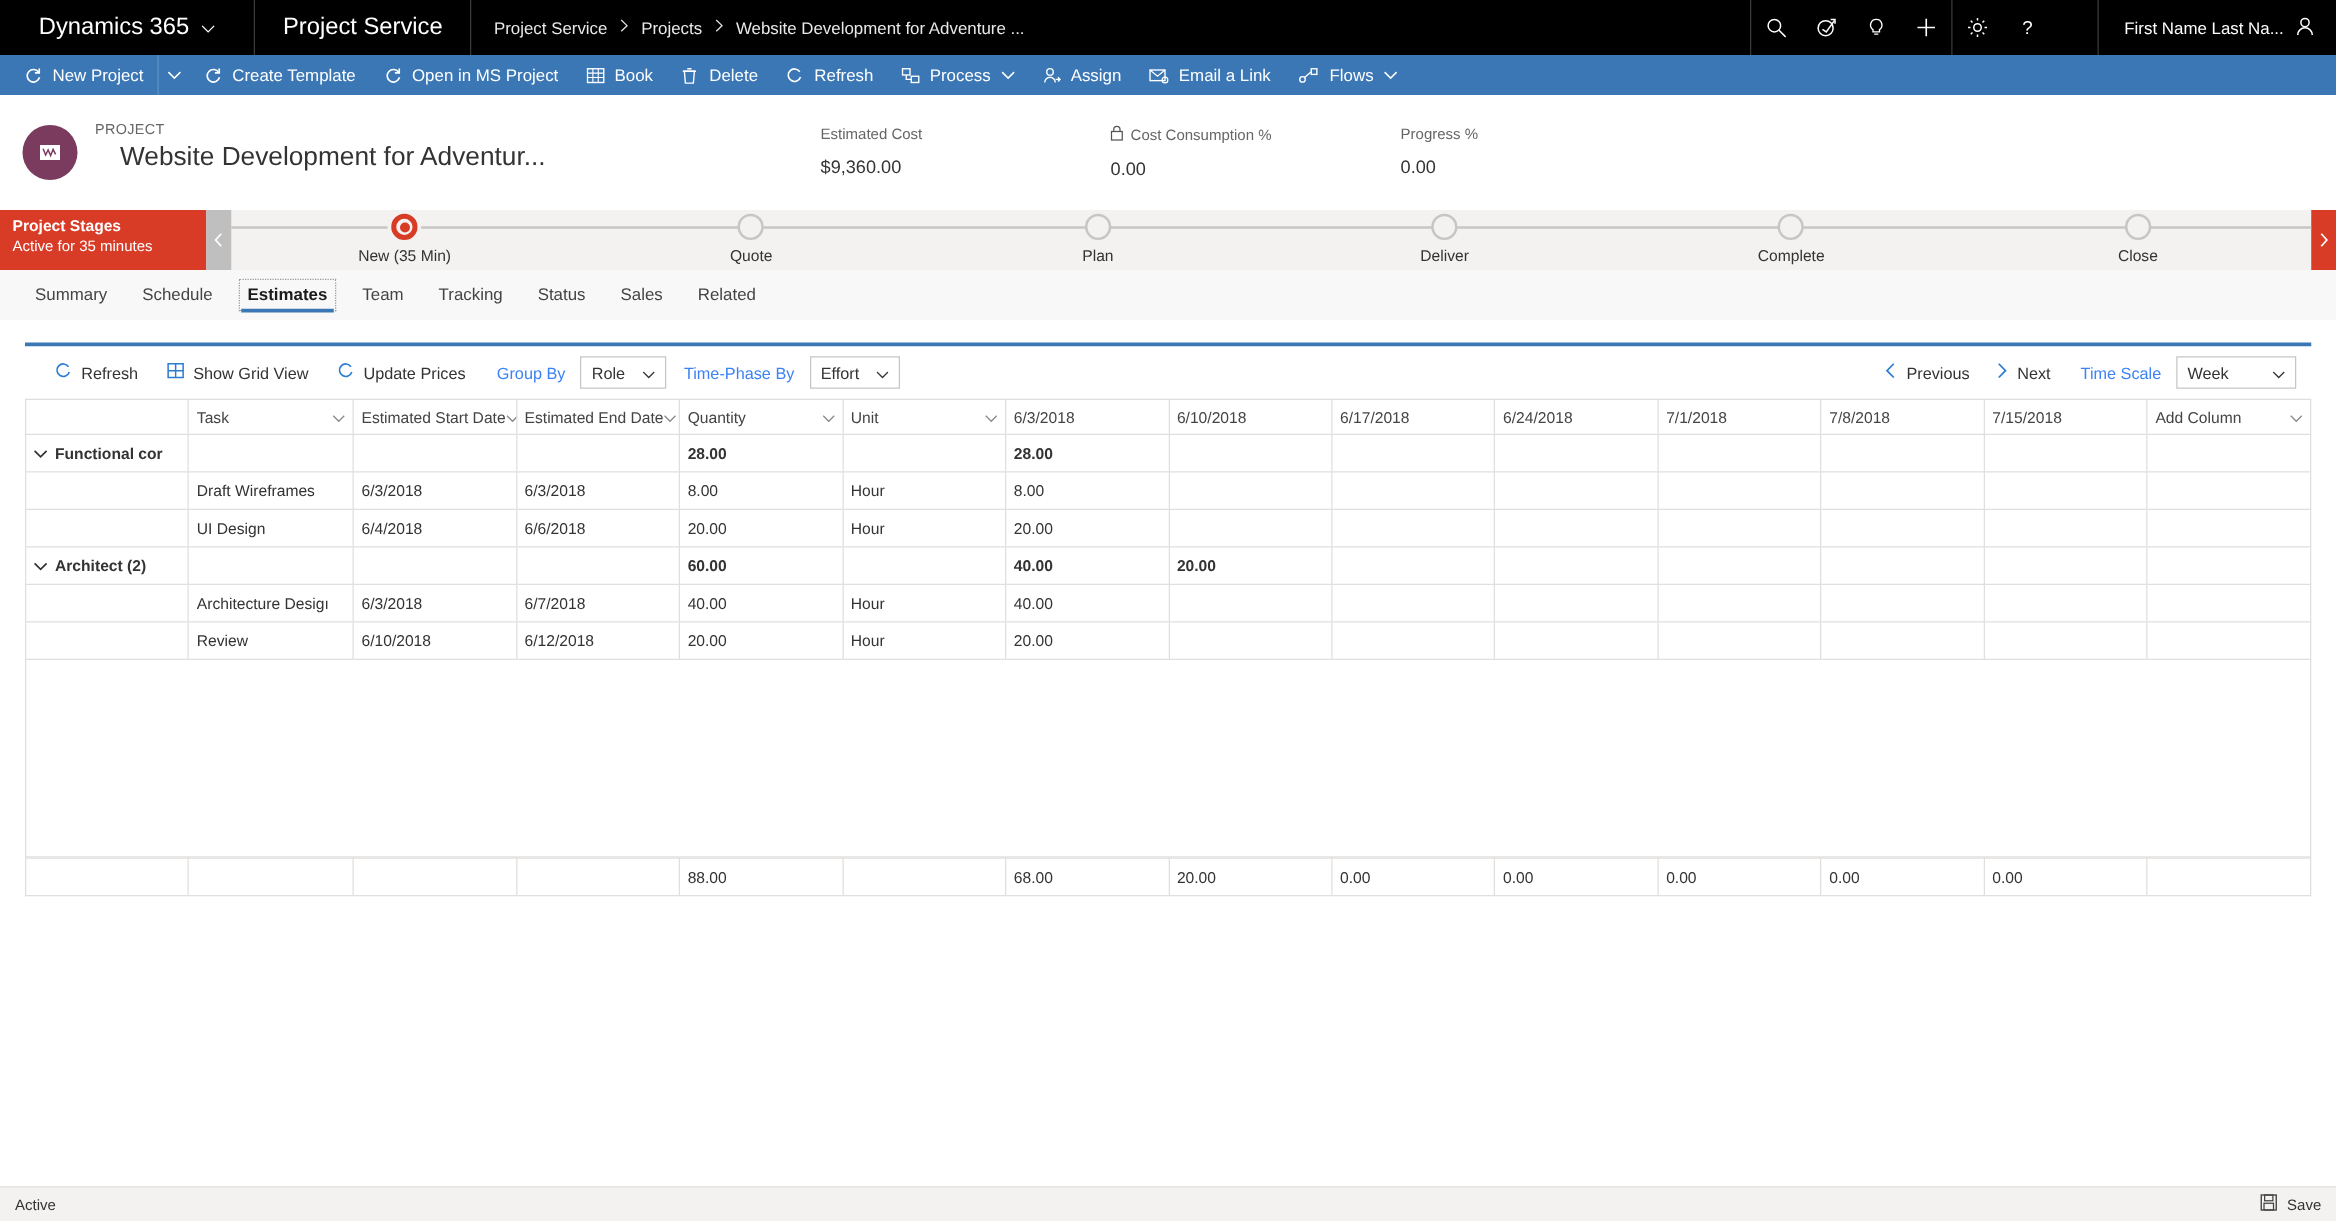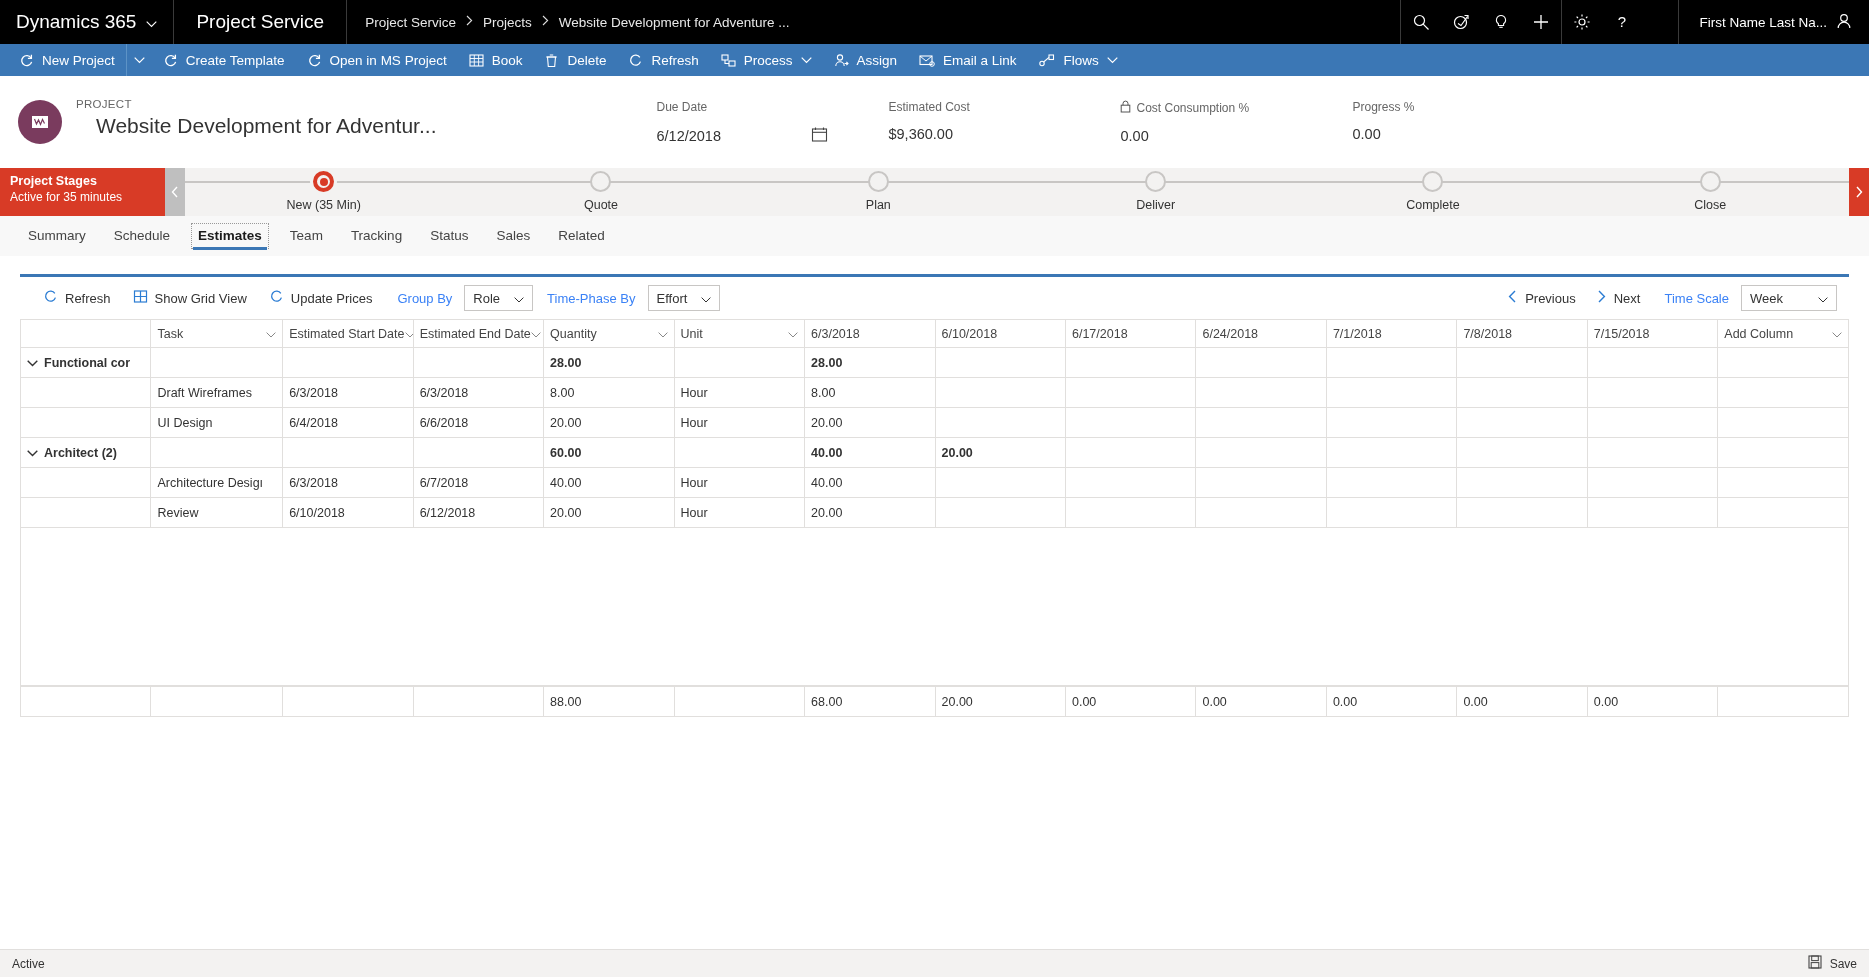--- a/index.html
+++ b/index.html
@@ -10,21 +10,21 @@
     overflow: hidden;
   }
 
   
   .topbar {
     height: 44px; background: #000000; color: #ffffff;
     display: flex; align-items: stretch;
   }
   .tb-brand {
     display: flex; align-items: center; gap: 10px;
-    padding: 0 16px; font-size: 19px; font-weight: 300;
+    padding: 0 31px; font-size: 19px; font-weight: 300;
     border-right: 1px solid #3a3a3a;
   }
   .tb-app {
     display: flex; align-items: center; padding: 0 22px;
     font-size: 19px; font-weight: 300;
     border-right: 1px solid #3a3a3a;
   }
   .tb-crumbs {
     display: flex; align-items: center; gap: 10px;
     padding: 0 18px; font-size: 13.5px; color: #e8e8e8;
@@ -409,33 +409,20 @@
         <rect x="3" y="5" width="16" height="12" fill="#fff"></rect>
         <path d="M5.5 8 L7.5 13 L9.5 9 L11.5 13.5 L13.5 8.5 L15.5 12.5" stroke="#7a3b5e" stroke-width="1.2" fill="none"></path>
       </svg>
   </div>
   <div class="rh-titleblock">
     <div class="rh-kicker">PROJECT</div>
     <div class="rh-title">Website Development for Adventur...</div>
   </div>
 
   <div class="rh-fields">
-    <div class="rh-field">
-      <div class="rh-flabel">Due Date</div>
-      <div class="rh-fvalue">
-        <span>6/12/2018</span>
-        <span>
-          <svg width="17" height="17" viewBox="0 0 17 17">
-              <rect x="1.5" y="3" width="14" height="12" stroke="#444" stroke-width="1.1" fill="none"></rect>
-              <path d="M1.5 6.3 H15.5" stroke="#444" stroke-width="1.1"></path>
-              <path d="M4.5 1.5 V4 M12.5 1.5 V4" stroke="#444" stroke-width="1.1"></path>
-            </svg>
-        </span>
-      </div>
-    </div>
     <div class="rh-field">
       <div class="rh-flabel">Estimated Cost</div>
       <div class="rh-fvalue">
         <span>$9,360.00</span>
       </div>
     </div>
     <div class="rh-field">
       <div class="rh-flabel">
         <span>
           <svg width="11" height="13" viewBox="0 0 11 13">

